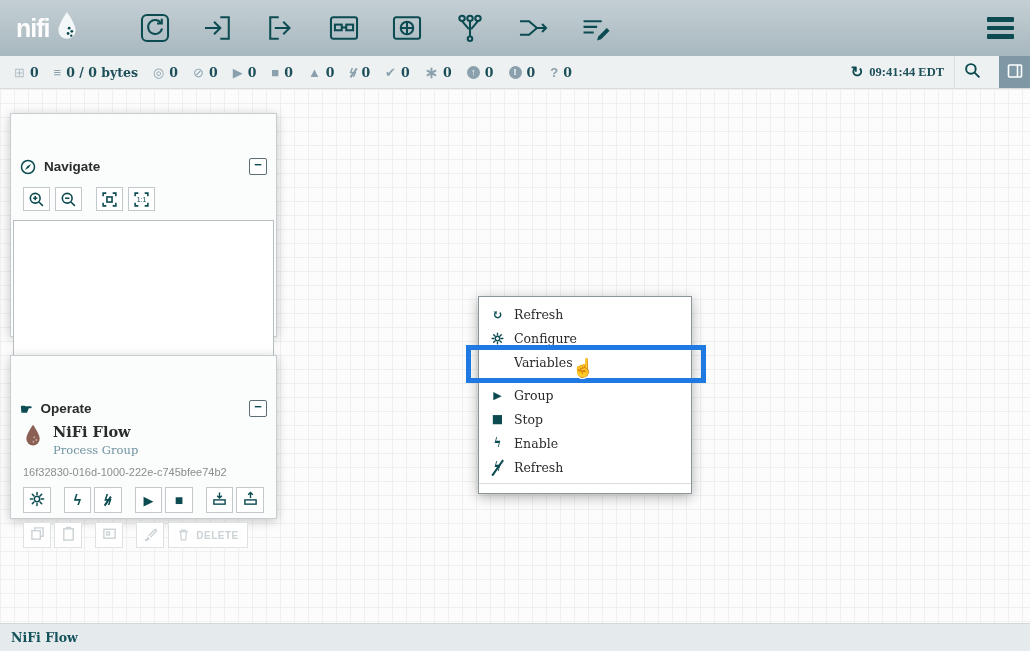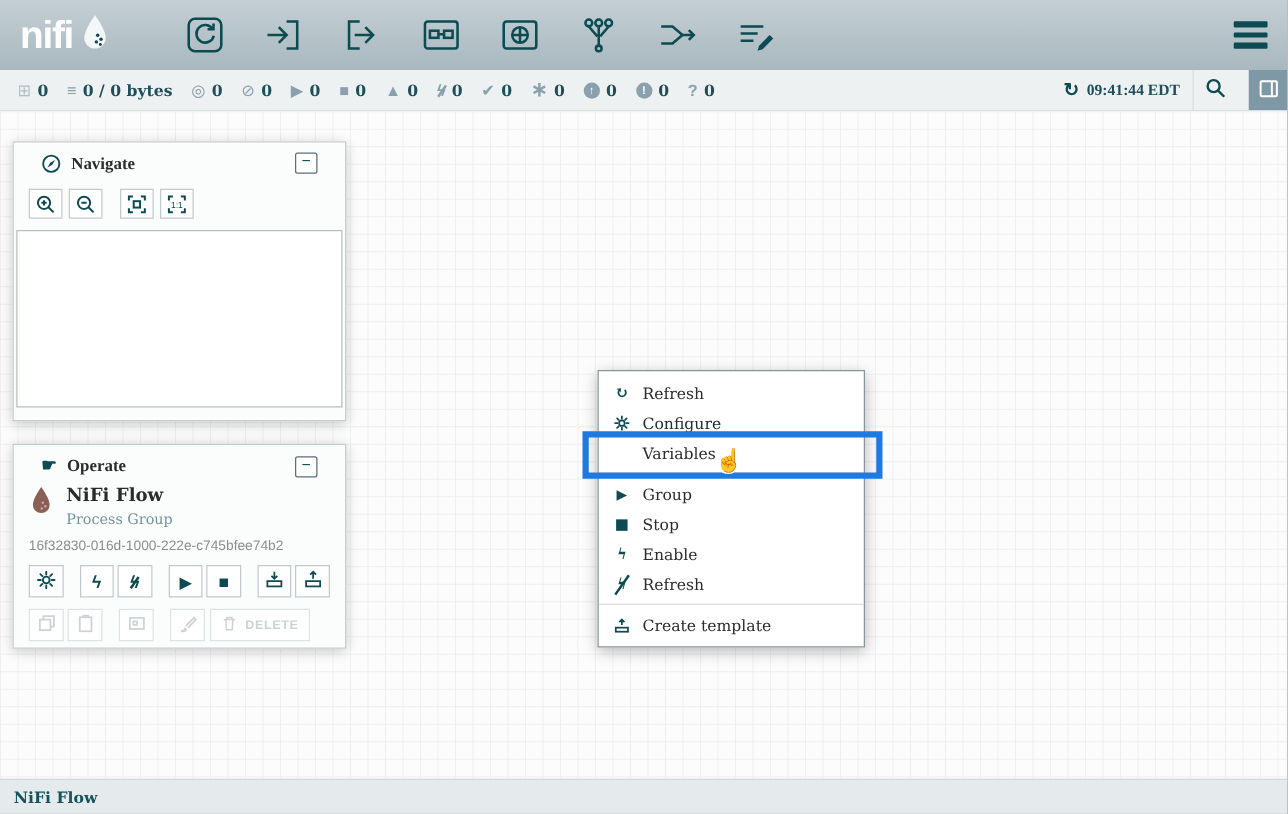--- a/index.html
+++ b/index.html
@@ -4,21 +4,21 @@
 <style>
   html,body{margin:0;padding:0;background:#888;}
   .app{position:relative;width:1030px;height:651px;background:#fff;overflow:hidden;
        font-family:"Liberation Sans",sans-serif;margin:0 auto;}
 
   
   .topbar{position:absolute;top:0;left:0;right:0;height:56px;
           background:linear-gradient(#c4cfd4,#a8b8bf);
           display:flex;align-items:center;padding:0 16px;box-sizing:border-box;}
   .logo{display:flex;align-items:center;gap:4px;color:#fff;}
-  .logo-text{font-size:31px;font-weight:bold;letter-spacing:-1px;color:#fdfdfd;}
+  .logo-text{font-size:25px;font-weight:bold;letter-spacing:-1px;color:#fdfdfd;}
   .tools{display:flex;gap:25px;margin-left:56px;}
   .tool{width:38px;height:38px;display:flex;align-items:center;justify-content:center;color:#0b4b51;}
   .tool svg{stroke:currentColor;fill:none;stroke-width:1.8;}
   .hamburger{margin-left:auto;display:flex;flex-direction:column;gap:4px;cursor:pointer;}
   .hamburger span{display:block;width:27px;height:4.5px;background:#0b4b51;border-radius:1px;}
 
   
   .statusbar{position:absolute;top:56px;left:0;right:0;height:33px;background:#eef1f2;
              border-bottom:1px solid #d8dde0;display:flex;align-items:center;
              padding-left:14px;box-sizing:border-box;font-size:12.5px;}
@@ -41,22 +41,22 @@
 
   
   .canvas{position:absolute;top:89px;left:0;right:0;bottom:28px;background-color:#fcfcfc;
           background-image:linear-gradient(#efefef 1px,transparent 1px),
                            linear-gradient(90deg,#efefef 1px,transparent 1px);
           background-size:14px 14px;overflow:hidden;}
 
   
   .panel{position:absolute;background:#fbfcfc;border:1px solid #c6cdd0;
          box-shadow:0 2px 10px rgba(0,0,0,.22);box-sizing:border-box;}
-  .panel-h{display:flex;align-items:center;gap:8px;padding:8px 22px 4px;
-           font-family:Liberation Serif, serif;font-weight:bold;font-size:13.5px;color:#2b2b2b;}
+  .panel-h{display:flex;align-items:center;gap:8px;padding:8px 9px 4px;
+           font-family:Liberation Sans, sans-serif;font-weight:bold;font-size:13.5px;color:#2b2b2b;margin-top:36px;}
   .panel-h .ph-icon{color:#0b4b51;display:flex;align-items:center;}
   .collapse{margin-left:auto;width:16px;height:15px;border:1px solid #5c6d74;border-radius:2px;
             background:#fff;color:#0b4b51;font-size:13px;line-height:12px;text-align:center;
             cursor:pointer;font-weight:bold;}
   .navigate{left:10px;top:24px;width:267px;height:224px;}
   .nav-tools{display:flex;align-items:center;padding:8px 12px 0;}
   .sq-btn{width:27px;height:24px;background:#fff;border:1px solid #c2c9cc;display:flex;
           align-items:center;justify-content:center;color:#0b4b51;cursor:pointer;box-sizing:border-box;}
   .sq-btn + .sq-btn{margin-left:5px;}
   .gap-l{margin-left:14px !important;}
@@ -451,29 +451,20 @@
       </div>
       <div class="ctx-item">
         <span class="ci bolt">ϟ</span>
         <span>Enable</span>
       </div>
       <div class="ctx-item">
         <span class="ci bolt slashed">ϟ</span>
         <span>Refresh</span>
       </div>
       <div class="ctx-sep"></div>
-      <div class="ctx-item">
-        <span class="ci">
-          <svg width="13" height="13" viewBox="0 0 16 16" fill="none" stroke="currentColor" stroke-width="1.7">
-            <rect x="2" y="10" width="12" height="4"></rect>
-              <path d="M8 7.5 V2 M5.5 4.5 L8 2 10.5 4.5"></path>
-          </svg>
-        </span>
-        <span>Create template</span>
-      </div>
     </div>
 
     <div class="ann"></div>
     <div class="cursor-hand">☝</div>
   </div>
 
   <div class="footer">
     <span>NiFi Flow</span>
   </div>
 

